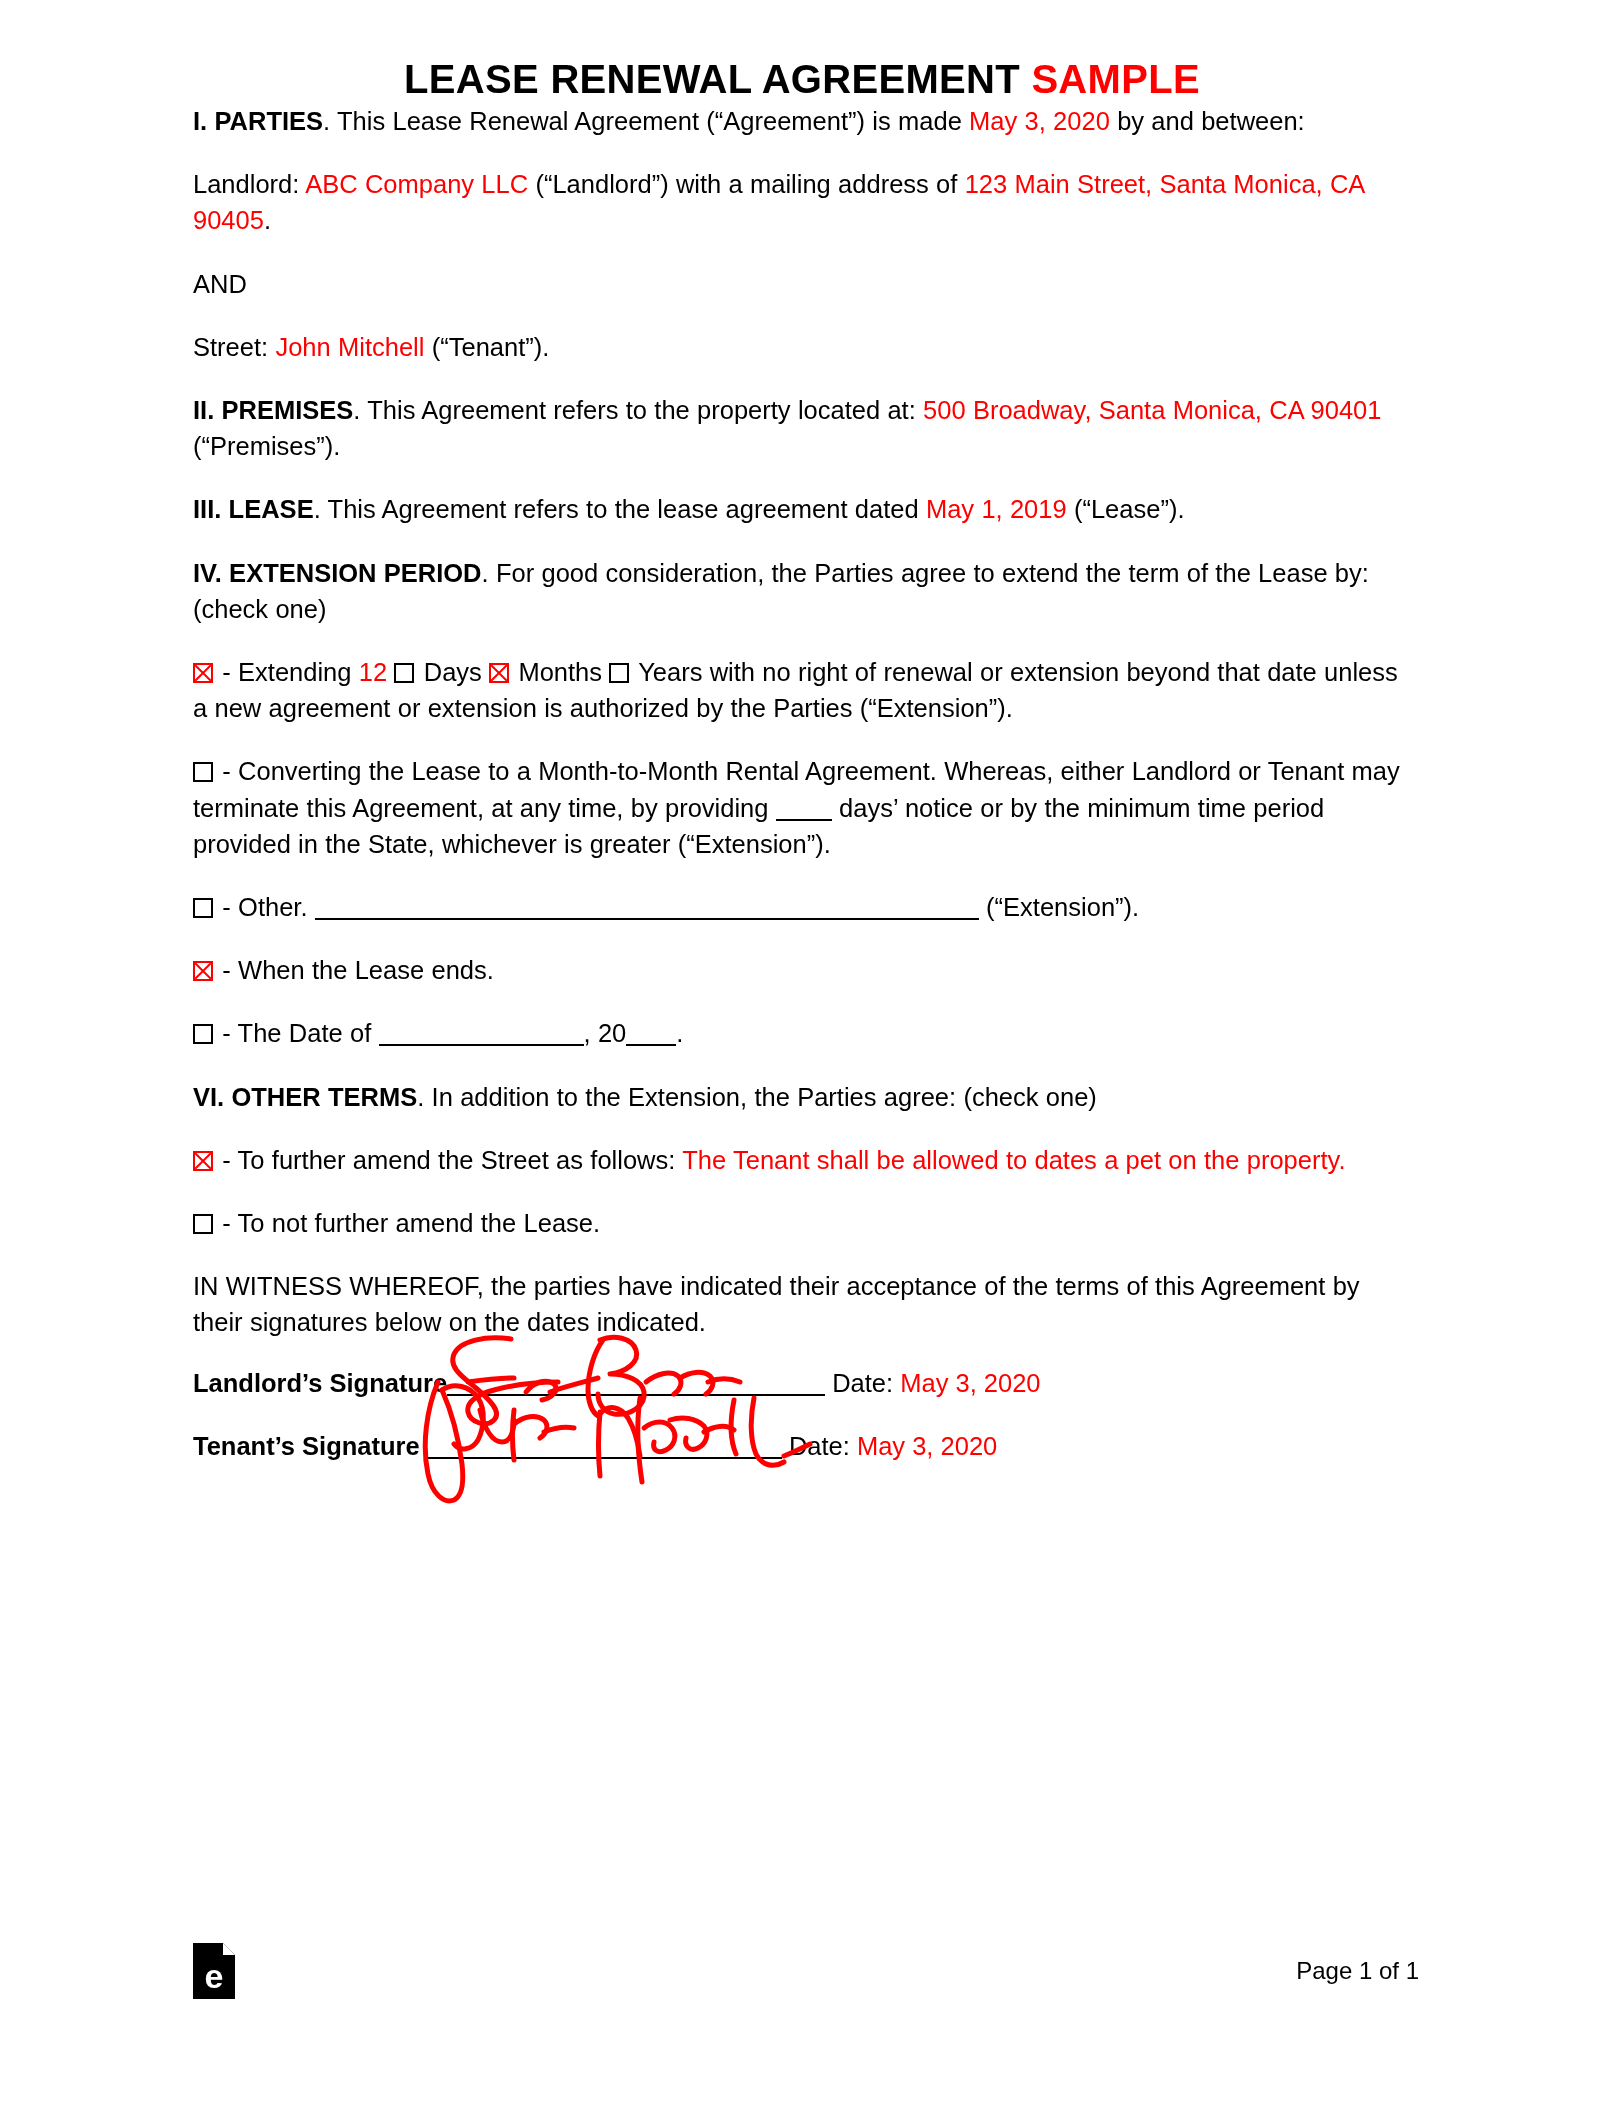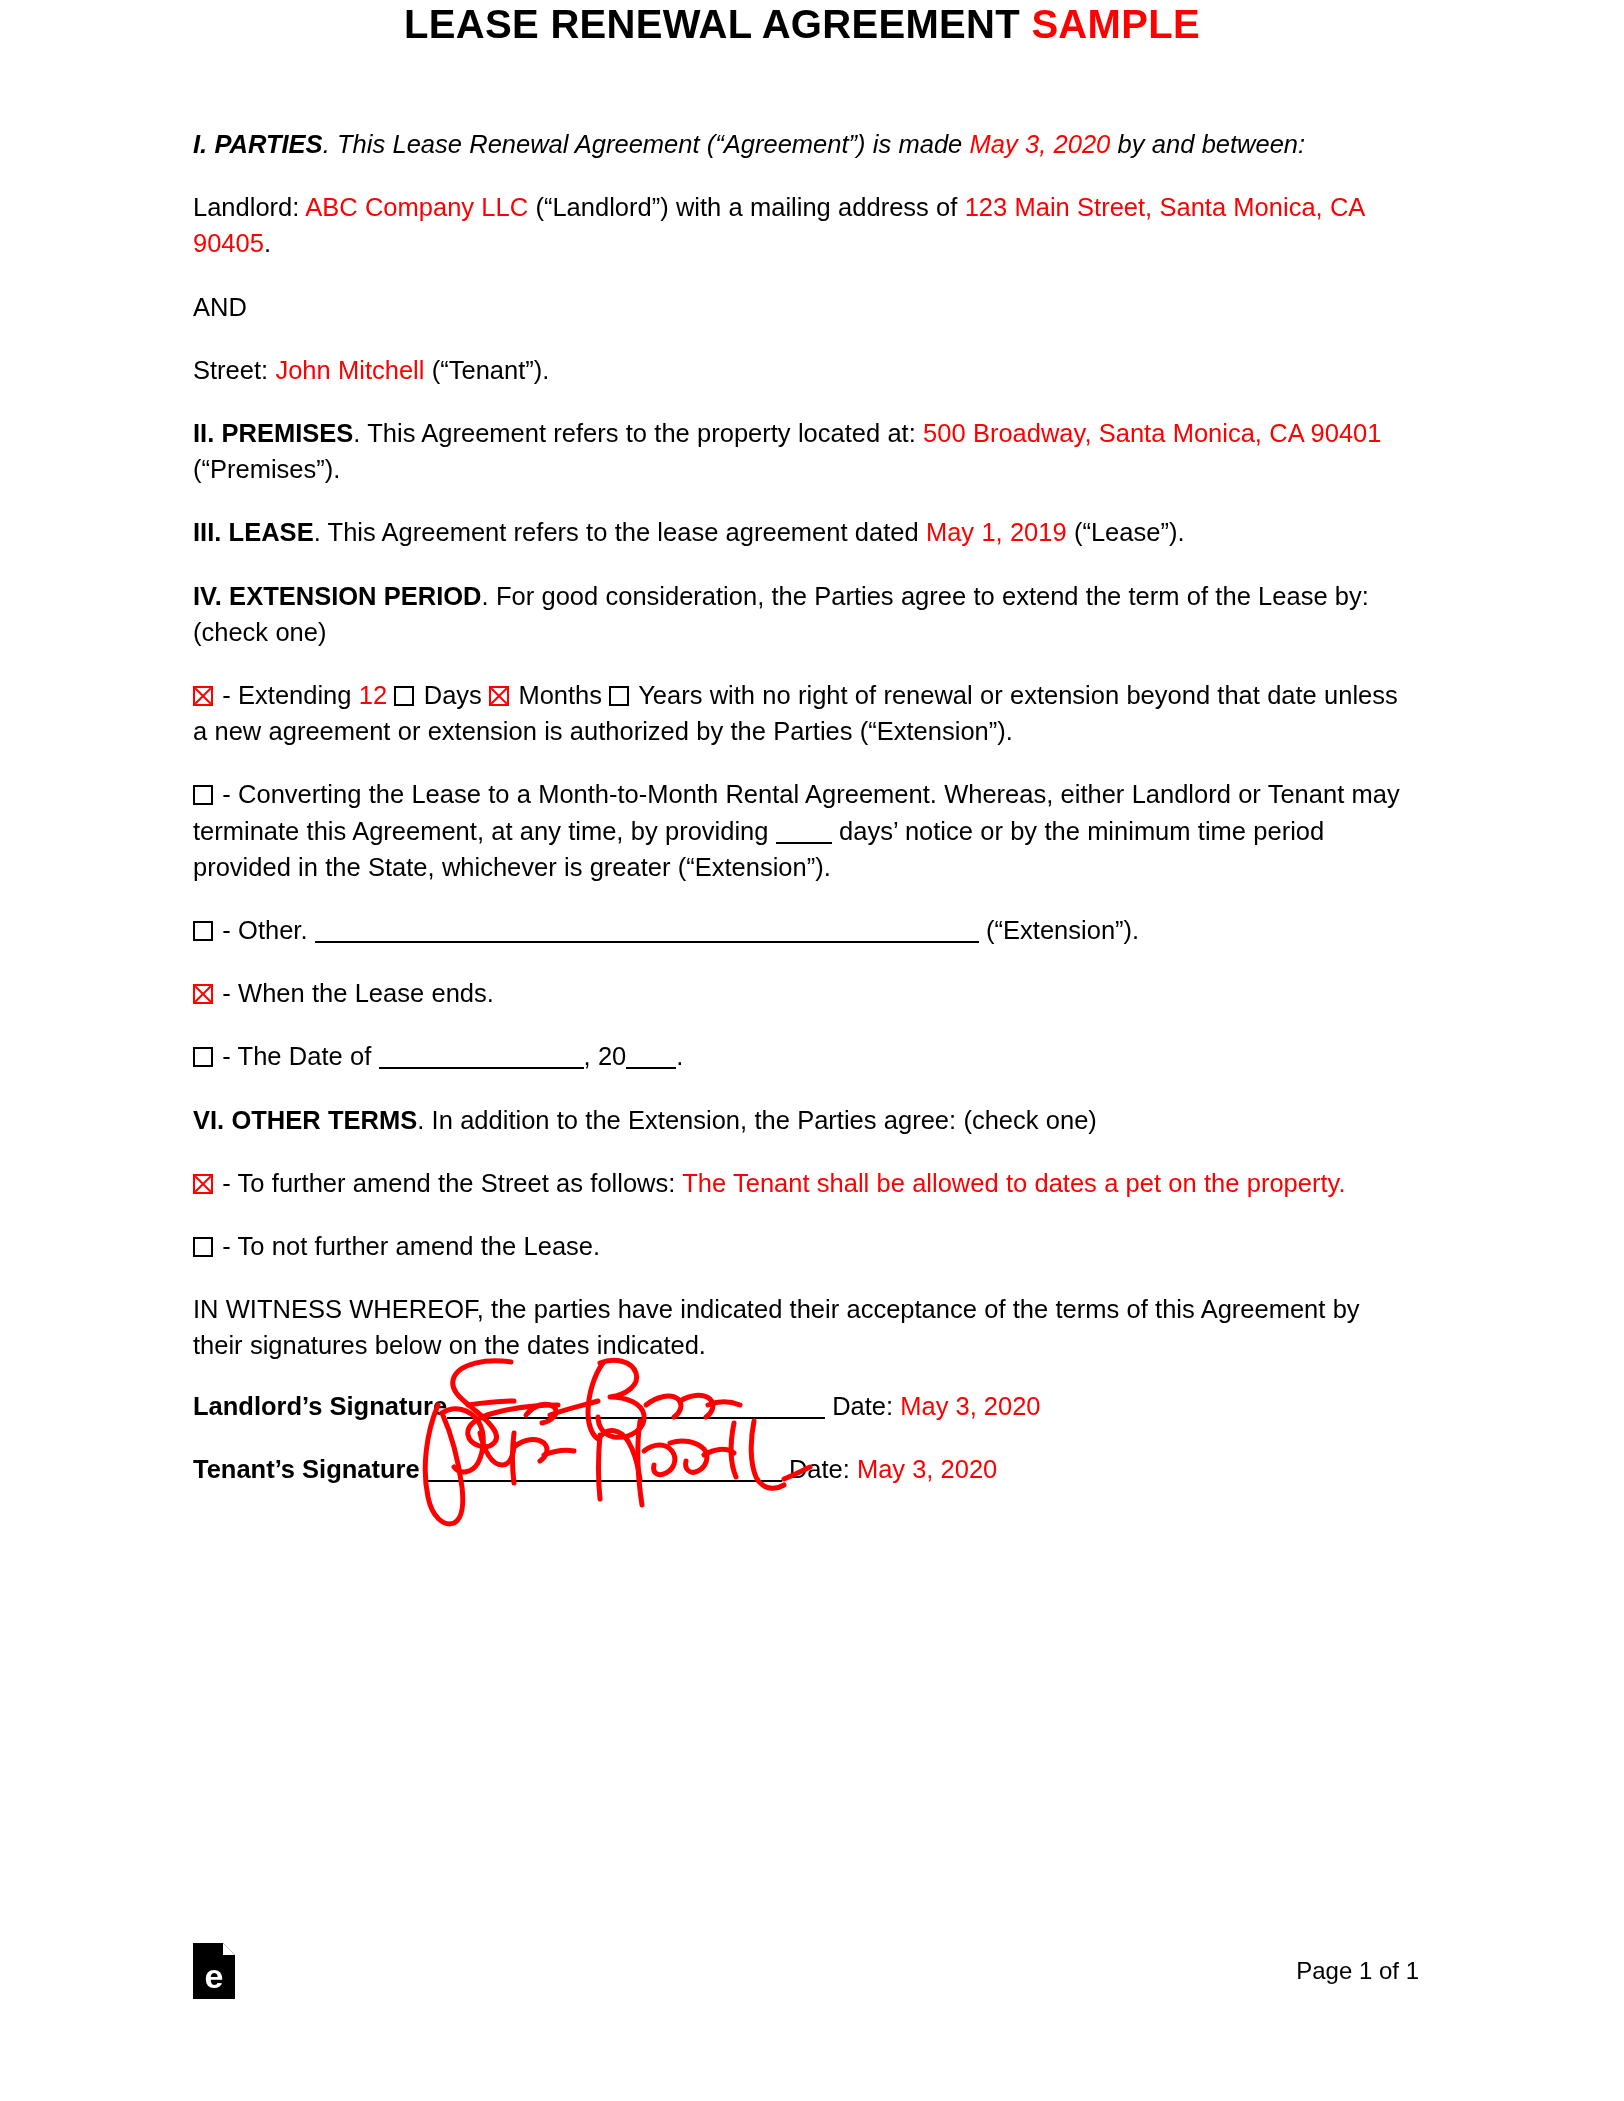--- a/index.html
+++ b/index.html
@@ -24,37 +24,36 @@
     left: 193px;
     top: 0;
     width: 1218px;
   }
   .doc-title {
     text-align: center;
     font-size: 40px;
     font-weight: bold;
     letter-spacing: 0.3px;
     margin: 0;
+    padding-top: 55px;
     padding-bottom: 0;
     line-height: 1.2;
     white-space: nowrap;
   }
   .doc-title .sample {
     color: #ff0000;
   }
   p.para {
     font-size: 25.5px;
     line-height: 1.42;
     margin: 0 0 27px 0;
     text-align: left;
     word-spacing: 0.2px;
   }
   p.first {
-    margin-top: 78px;
-    font-style: italic;
   }
   .red {
     color: #ff0000;
   }
   .bold {
     font-weight: bold;
   }
   
   .cb {
     display: inline-block;

